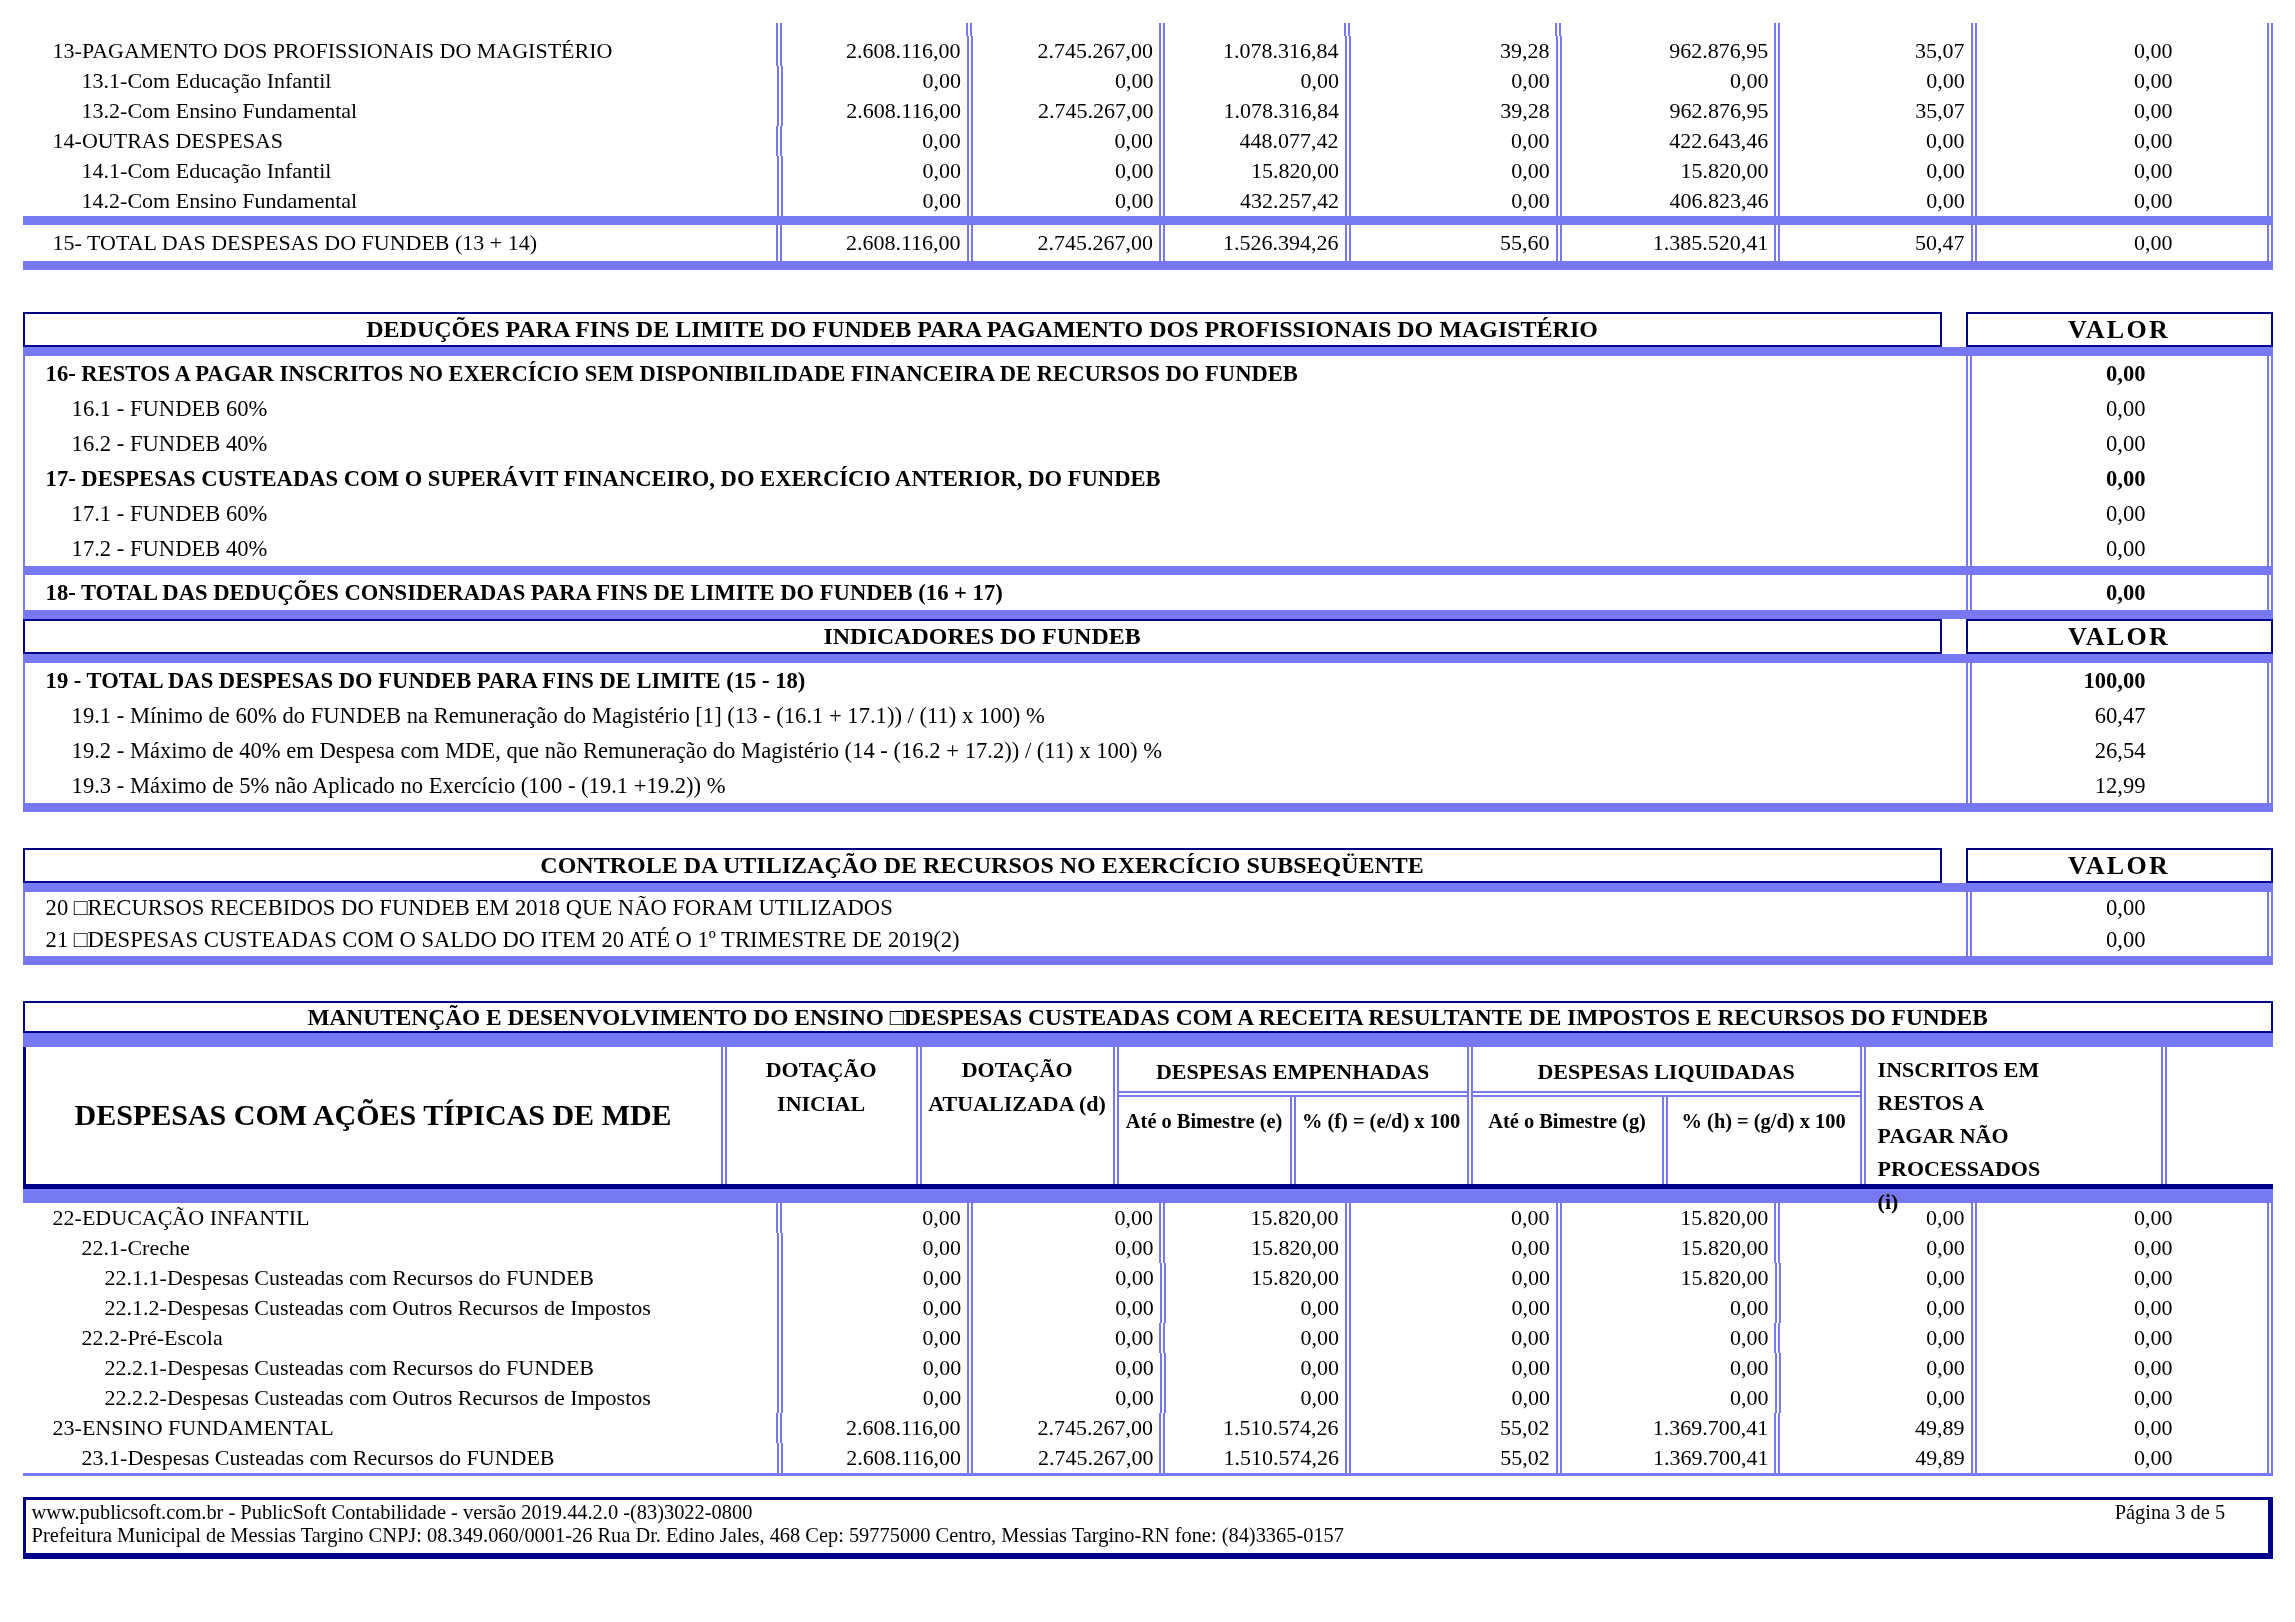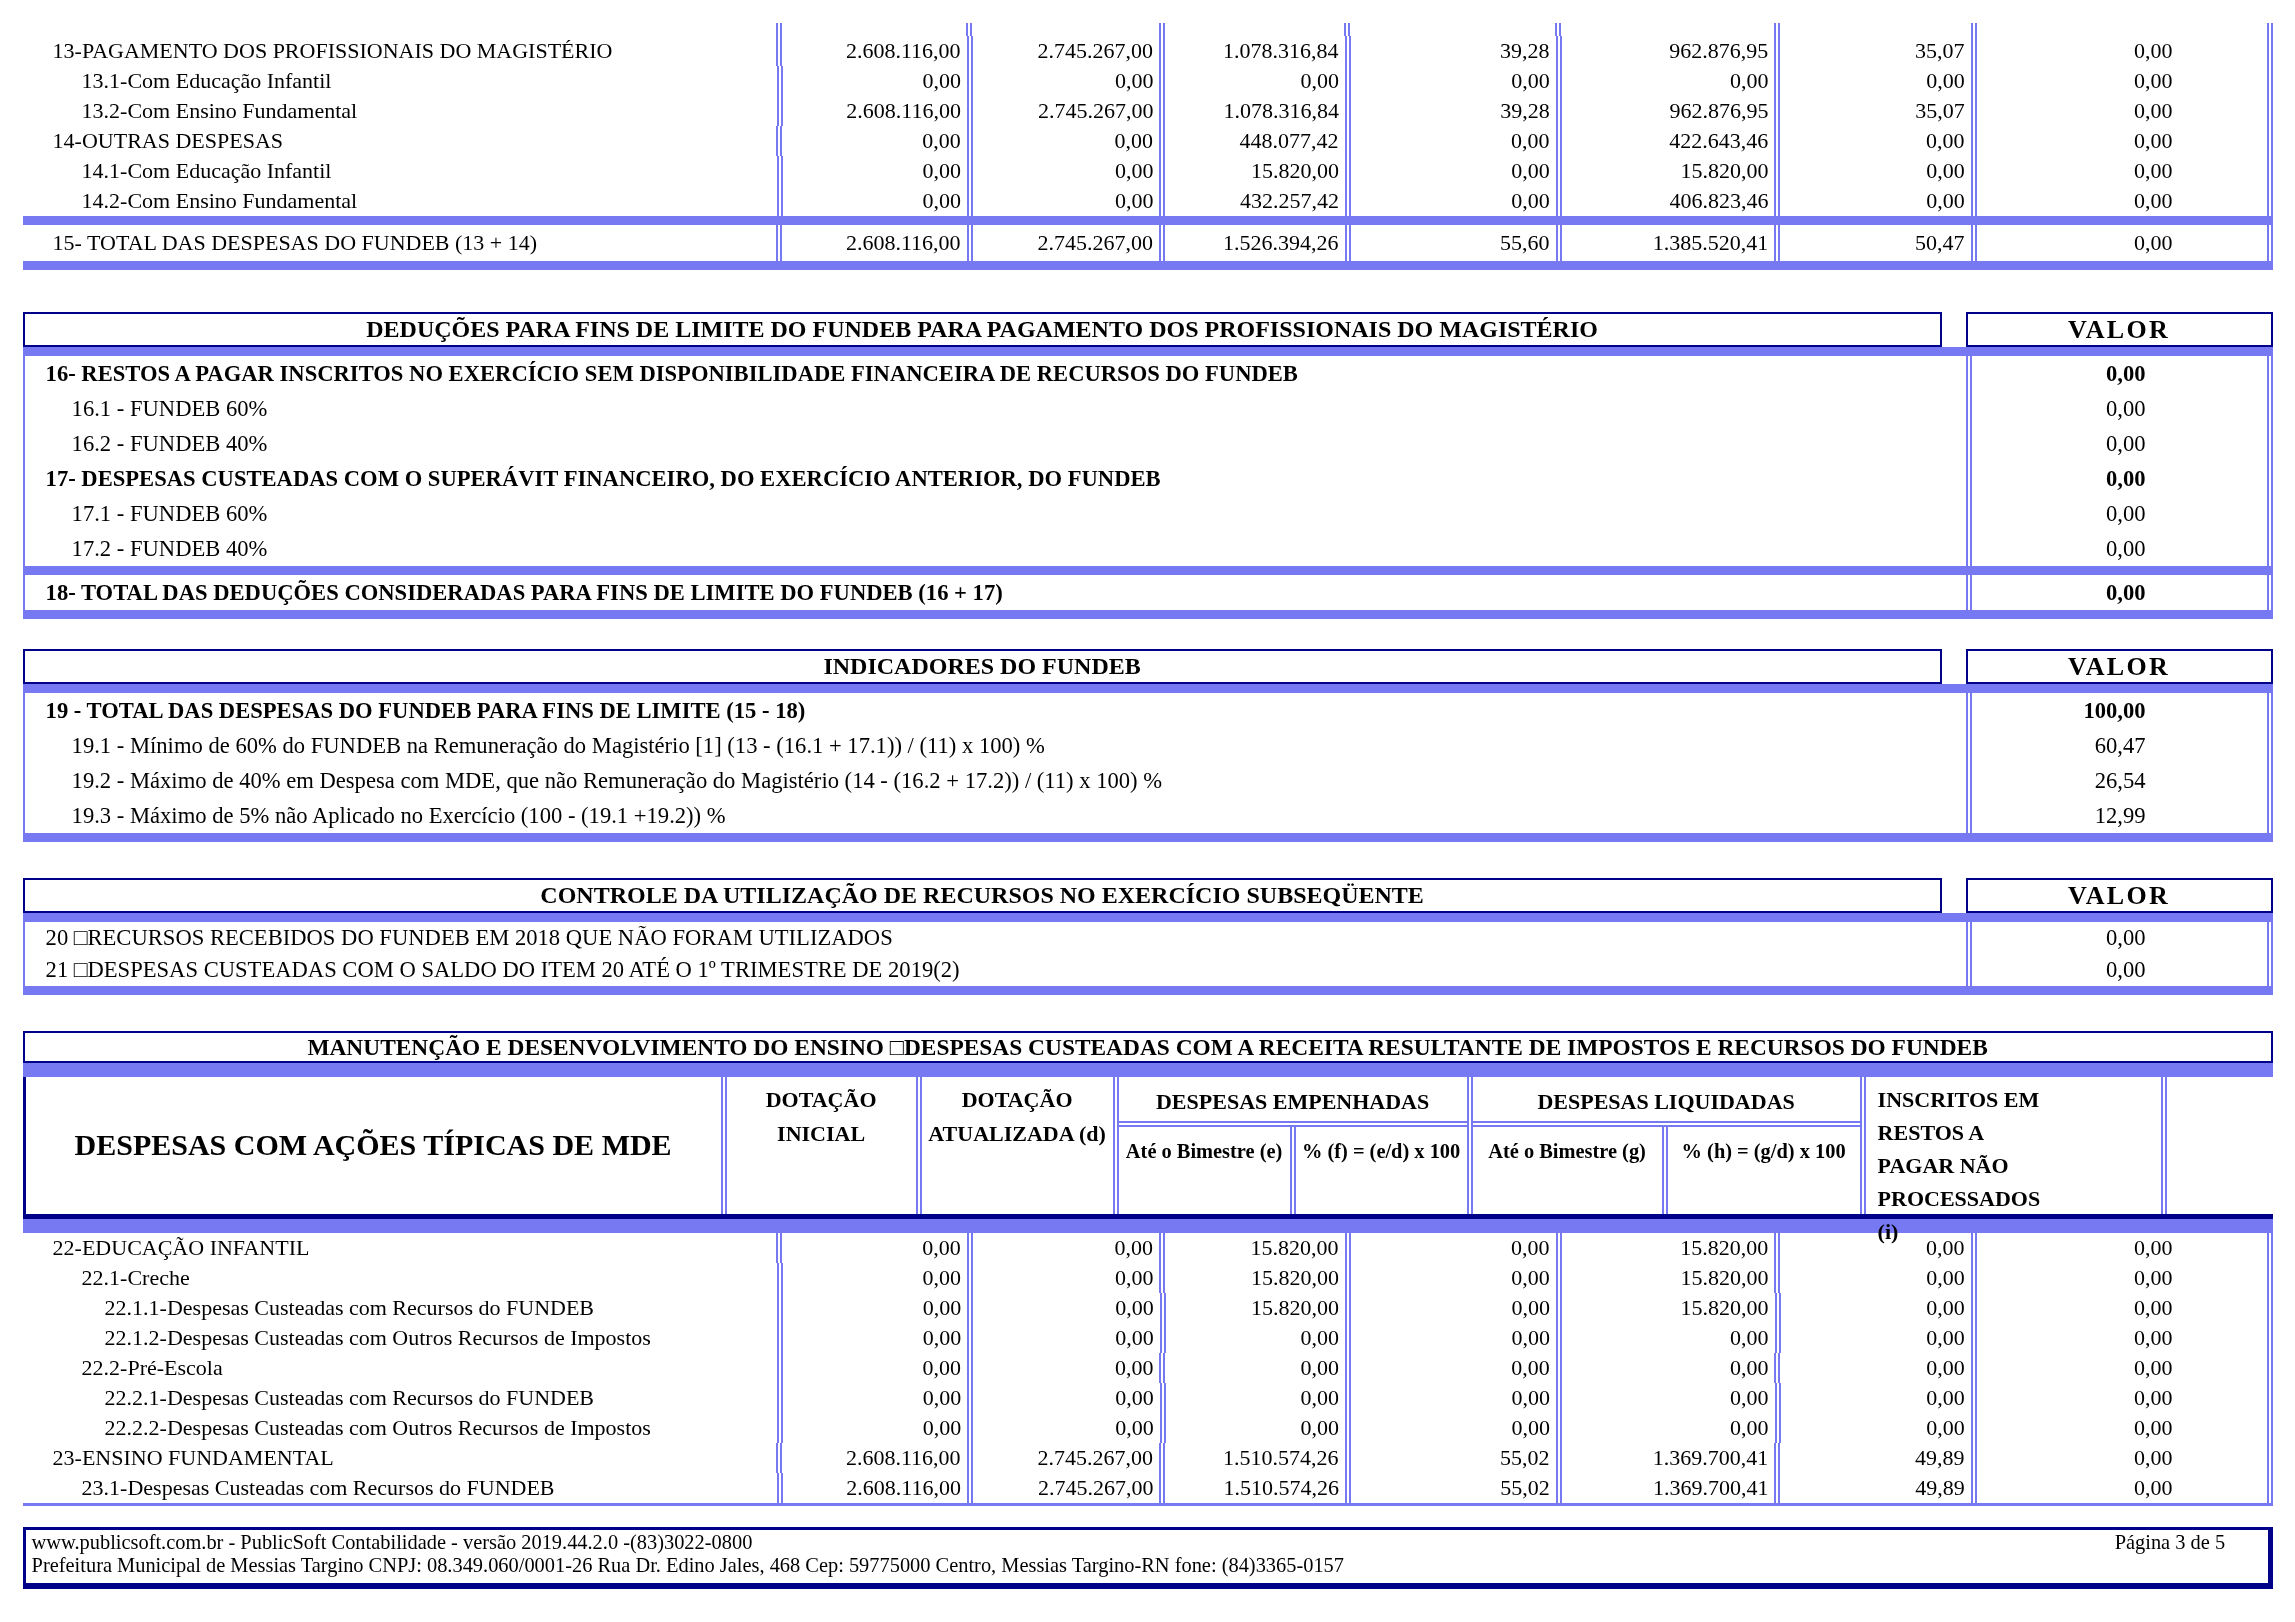--- a/index.html
+++ b/index.html
@@ -43,21 +43,21 @@
   .hbox.titlebox{flex:1;}
   .hbox.valorbox{width:307px;letter-spacing:2.3px;font-size:26px;}
   .vrow{display:flex;height:35px;align-items:center;border-left:2.3px solid var(--peri);font-size:22.6px;}
   .vrow .vlabel{flex:1;display:flex;align-items:center;height:100%;}
   .vrow .vval{width:307px;height:100%;display:flex;align-items:center;justify-content:flex-end;
               padding-right:121px;border-left:6.8px double var(--peri);border-right:6.8px double var(--peri);}
   .sec .ind0 .vlabel{padding-left:21px;}
   .sec .ind1 .vlabel{padding-left:47px;}
   .controle .vrow{height:32px;}
   .m55{margin-top:42px;}
-  .m40{margin-top:30px;}
+  .m40{}
   .m48{margin-top:36px;}
 
   
   .mde-title-box{height:32px;border:2.3px solid var(--navy);background:#fff;display:flex;align-items:center;
                  justify-content:center;font-weight:bold;font-size:23.4px;width:2250px;text-align:center;}
   .mde-head{display:flex;height:137px;border-left:3px solid var(--navy);width:2250px;font-weight:bold;}
   .mh-label{width:695px;display:flex;align-items:center;justify-content:center;font-size:30px;text-align:center;}
   .mh-cell{border-left:6.8px double var(--peri);font-size:22px;text-align:center;padding-top:6px;white-space:pre-line;line-height:1.55;}
   .mh-c1{width:195px;}
   .mh-c2{width:197px;}

